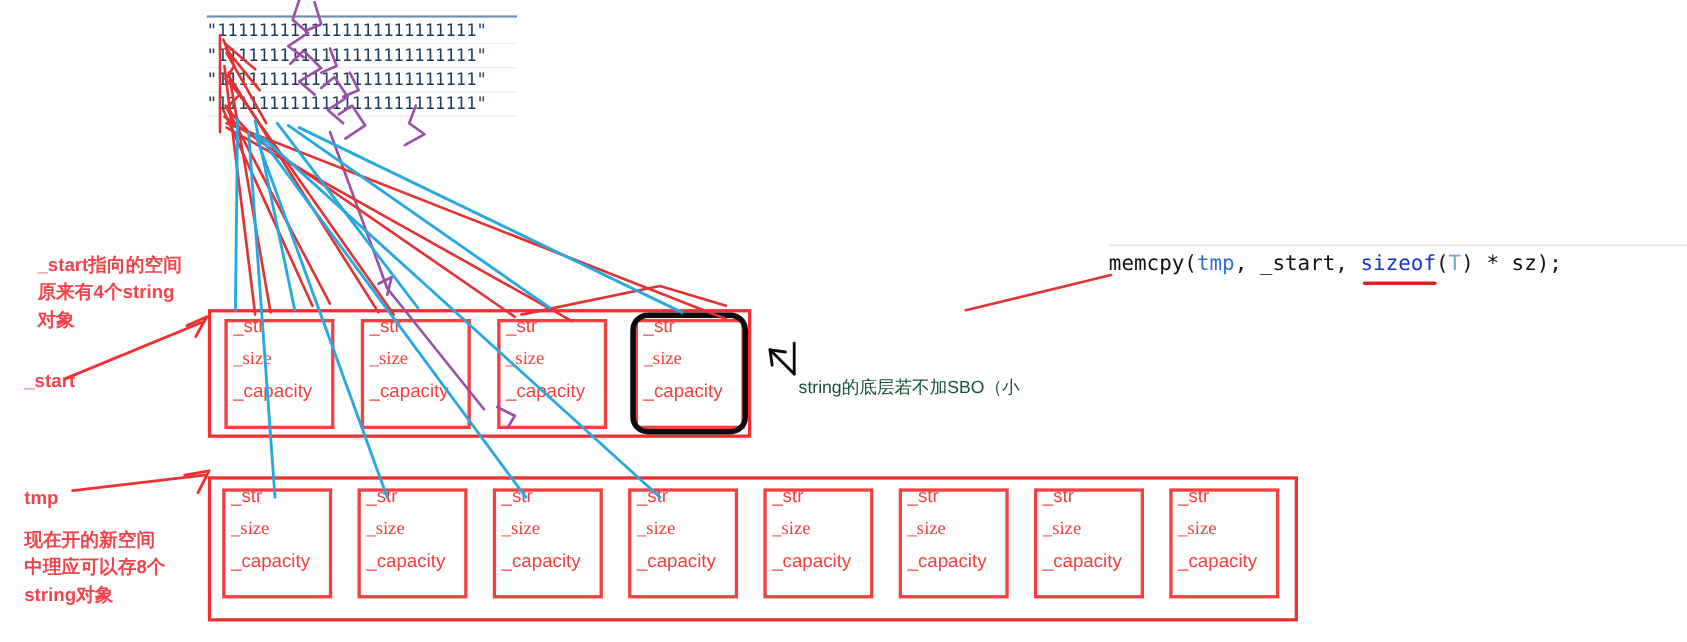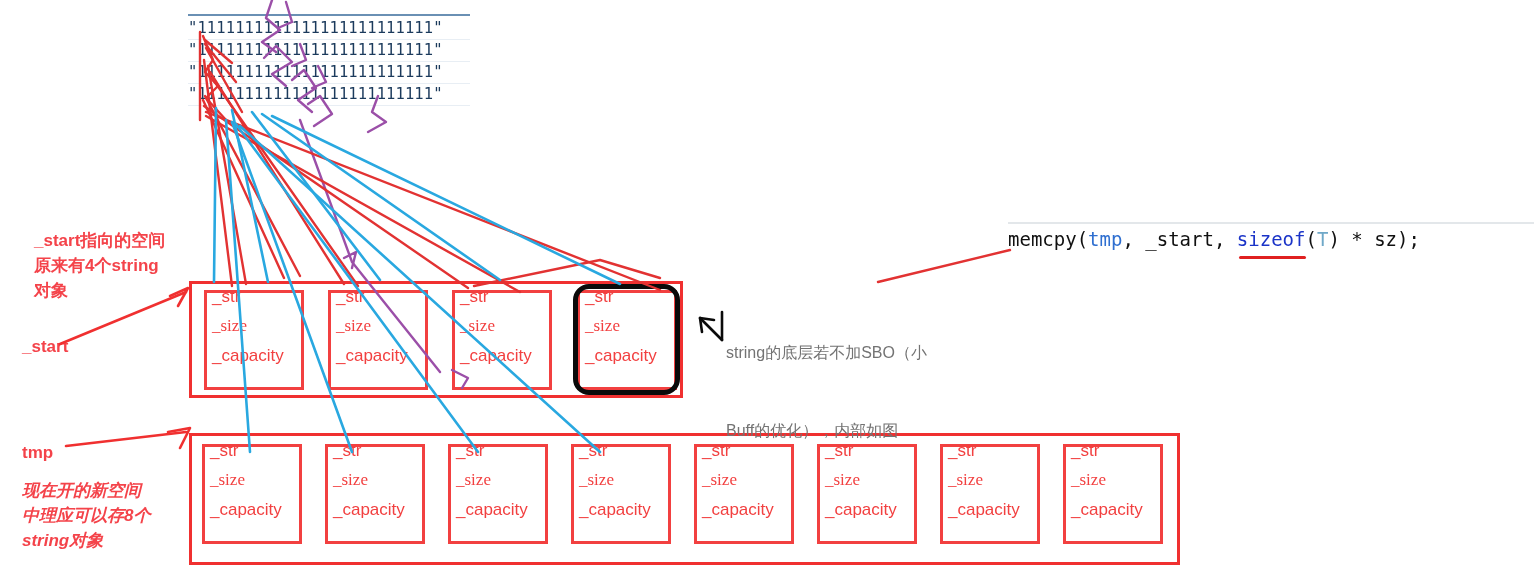--- a/index.html
+++ b/index.html
@@ -149,25 +149,25 @@
     font-family: "Liberation Sans", sans-serif;
     font-size: 17px;
     font-weight: bold;
     line-height: 25px;
     white-space: pre;
     z-index: 30;
   }
   #note-start      { left: 34px; top: 208px; margin-top: 20px; }
   #label-start     { left: 22px; top: 334px; font-weight: bold; }
   #label-tmp       { left: 22px; top: 440px; font-weight: bold; }
-  #note-tmp        { left: 22px; top: 478px; font-style: italic; }
+  #note-tmp        { left: 22px; top: 478px; }
 
   .note-black {
     position: absolute;
-    color: #737373;
+    color: #14532d;
     font-family: "Liberation Sans", sans-serif;
     font-size: 16px;
     line-height: 26px;
     white-space: pre;
     z-index: 30;
   }
   #note-sbo { left: 726px; top: 288px; }
 </style>
 </head>
 <body>
@@ -258,21 +258,20 @@
 原来有4个string
 对象</div>
 <div class="note" id="label-start">_start</div>
 <div class="note" id="label-tmp">tmp</div>
 <div class="note" id="note-tmp">现在开的新空间
 中理应可以存8个
 string对象</div>
 
 <div class="note-black" id="note-sbo">
   <div>string的底层若不加SBO（小</div>
-  <div>Buff的优化），内部如图</div>
 </div>
 
 <svg id="annotation-layer" viewBox="0 0 1534 584" xmlns="http://www.w3.org/2000/svg">
   <g fill="none" stroke-linecap="round" stroke-linejoin="round">
 
     <g stroke="#9b4fa8" stroke-width="2.4">
       <path d="M272,0 L266,18 L280,30 L262,42 L276,52"></path>
       <path d="M286,2 L292,22 L278,28"></path>
       <path d="M264,58 L276,46 L292,62 L272,74 L286,86"></path>
       <path d="M300,44 L306,60 L292,66"></path>

